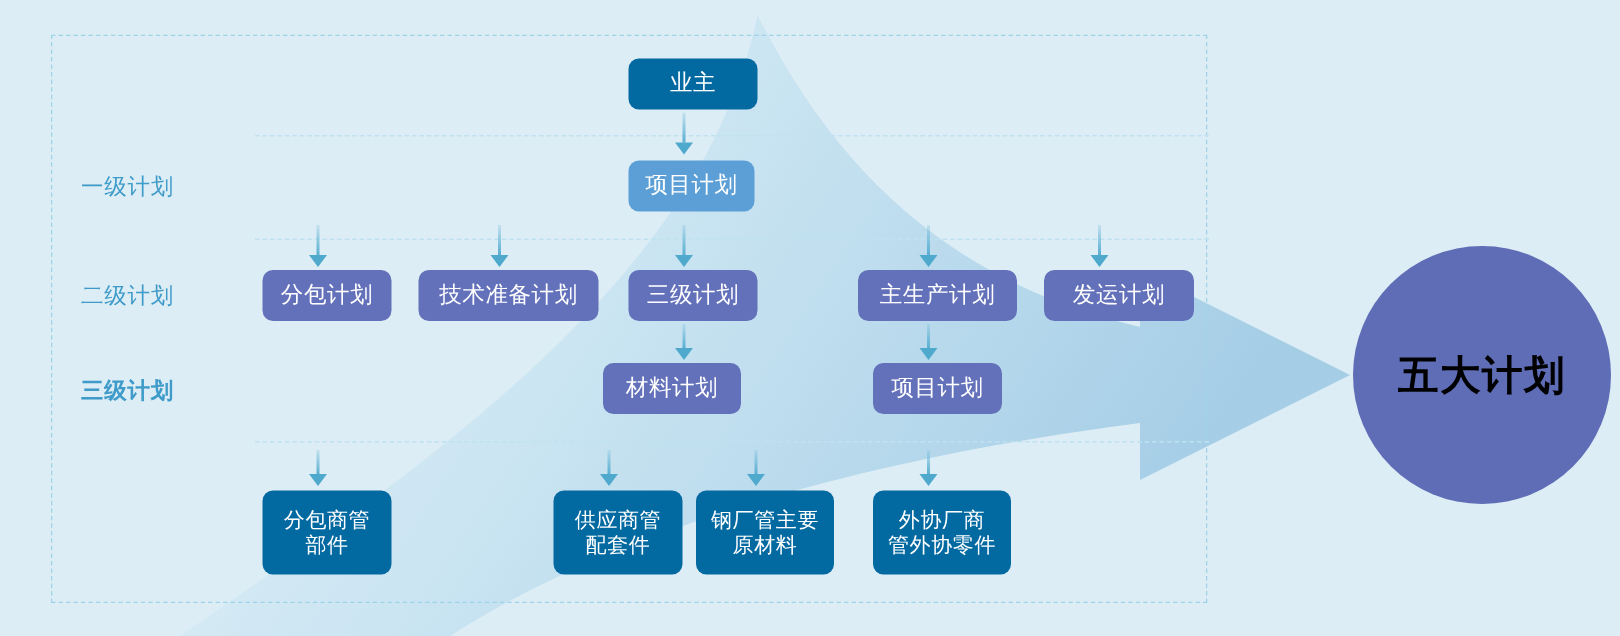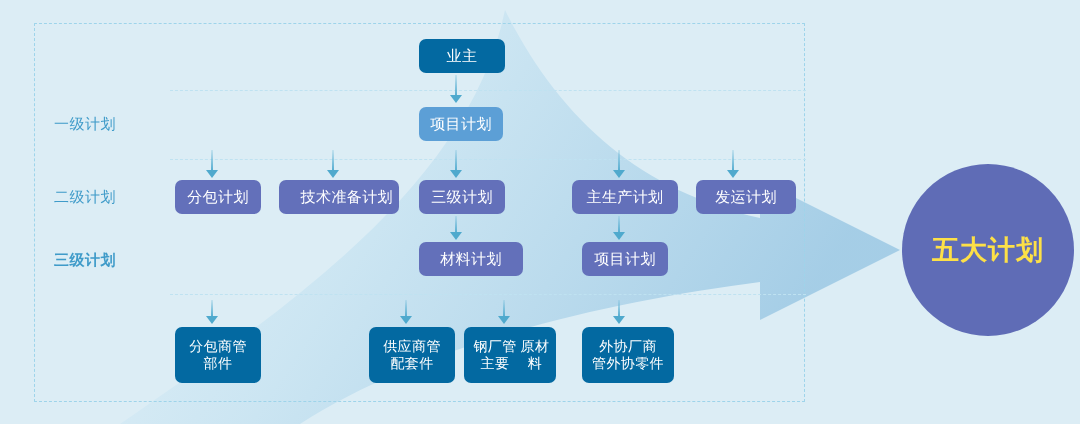--- a/index.html
+++ b/index.html
@@ -101,21 +101,21 @@
 
   
   .result-circle {
     position: absolute;
     border-radius: 50%;
     background: #5f6cb6;
     display: flex;
     align-items: center;
     justify-content: center;
     flex-direction: column;
-    color: #fde047;
+    color: #000000;
     font-size: 27px;
     font-weight: bold;
     line-height: 1.35;
     letter-spacing: 1px;
     text-align: center;
   }
 </style>
 </head>
 <body>
 
@@ -203,49 +203,49 @@
     <div id="nodes">
         <div class="node green" style="left: 419px; top: 39px; width: 86px; height: 34px;">
           <span>业主</span>
         </div>
         <div class="node blue" style="left: 419px; top: 107px; width: 84px; height: 34px;">
           <span>项目计划</span>
         </div>
         <div class="node purple" style="left: 175px; top: 180px; width: 86px; height: 34px;">
           <span>分包计划</span>
         </div>
-        <div class="node purple" style="left: 279px; top: 180px; width: 120px; height: 34px; justify-content: flex-end;">
+        <div class="node purple" style="left: 279px; top: 180px; width: 120px; height: 34px;">
           <span>技术准备计划</span>
         </div>
         <div class="node purple" style="left: 419px; top: 180px; width: 86px; height: 34px;">
           <span>三级计划</span>
         </div>
         <div class="node purple" style="left: 572px; top: 180px; width: 106px; height: 34px;">
           <span>主生产计划</span>
         </div>
         <div class="node purple" style="left: 696px; top: 180px; width: 100px; height: 34px;">
           <span>发运计划</span>
         </div>
-        <div class="node purple" style="left: 419px; top: 242px; width: 104px; height: 34px;">
+        <div class="node purple" style="left: 402px; top: 242px; width: 92px; height: 34px;">
           <span>材料计划</span>
         </div>
         <div class="node purple" style="left: 582px; top: 242px; width: 86px; height: 34px;">
           <span>项目计划</span>
         </div>
       </div>
     <div id="vendors">
         <div class="node green" style="left: 175px; top: 327px; width: 86px; height: 56px; flex-direction: column; font-size: 14px;">
           <span>分包商管</span>
           <span>部件</span>
         </div>
         <div class="node green" style="left: 369px; top: 327px; width: 86px; height: 56px; flex-direction: column; font-size: 14px;">
           <span>供应商管</span>
           <span>配套件</span>
         </div>
-        <div class="node green" style="left: 464px; top: 327px; width: 92px; height: 56px; flex-direction: row; font-size: 14px;">
+        <div class="node green" style="left: 464px; top: 327px; width: 92px; height: 56px; flex-direction: column; font-size: 14px;">
           <span>钢厂管主要</span>
           <span>原材料</span>
         </div>
         <div class="node green" style="left: 582px; top: 327px; width: 92px; height: 56px; flex-direction: column; font-size: 14px;">
           <span>外协厂商</span>
           <span>管外协零件</span>
         </div>
       </div>
     <div id="result-holder">
         <div class="result-circle" style="left: 902px; top: 164px; width: 172px; height: 172px;">

